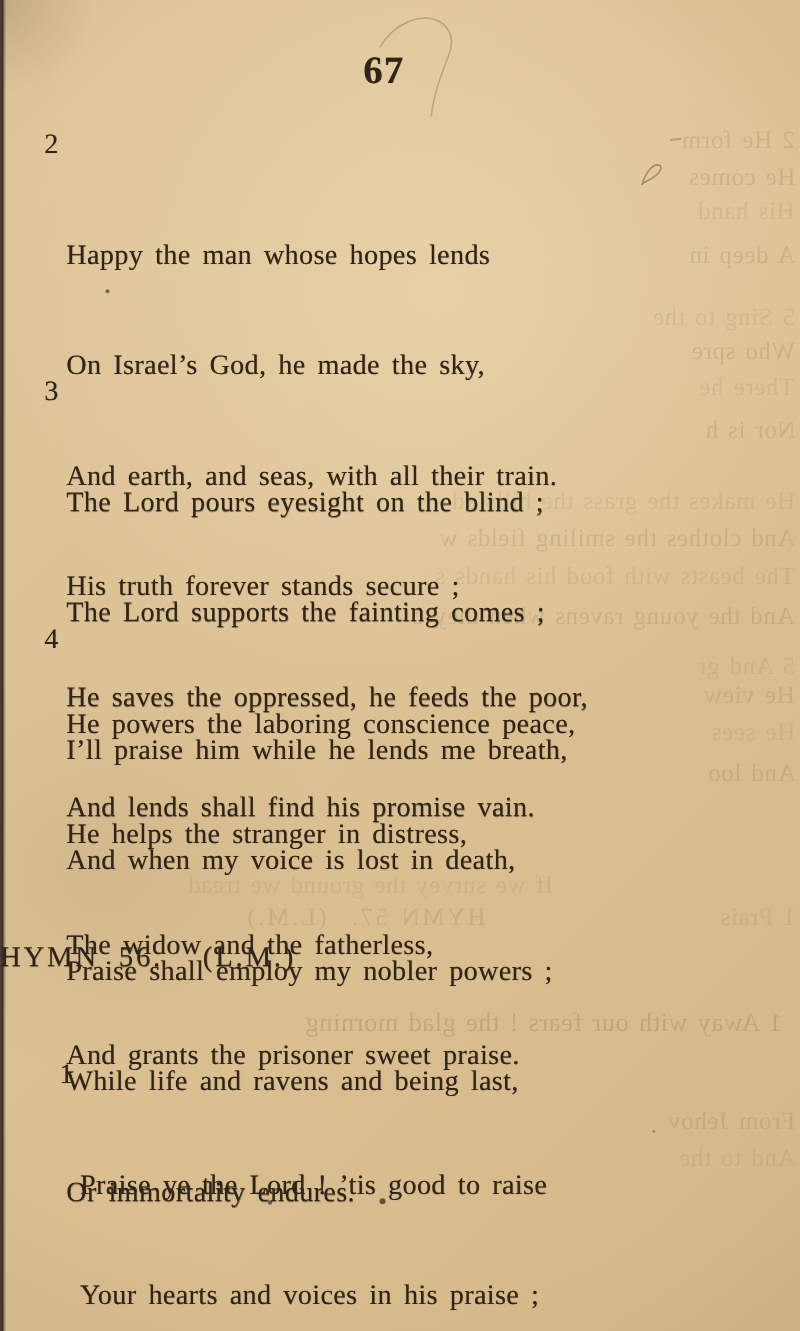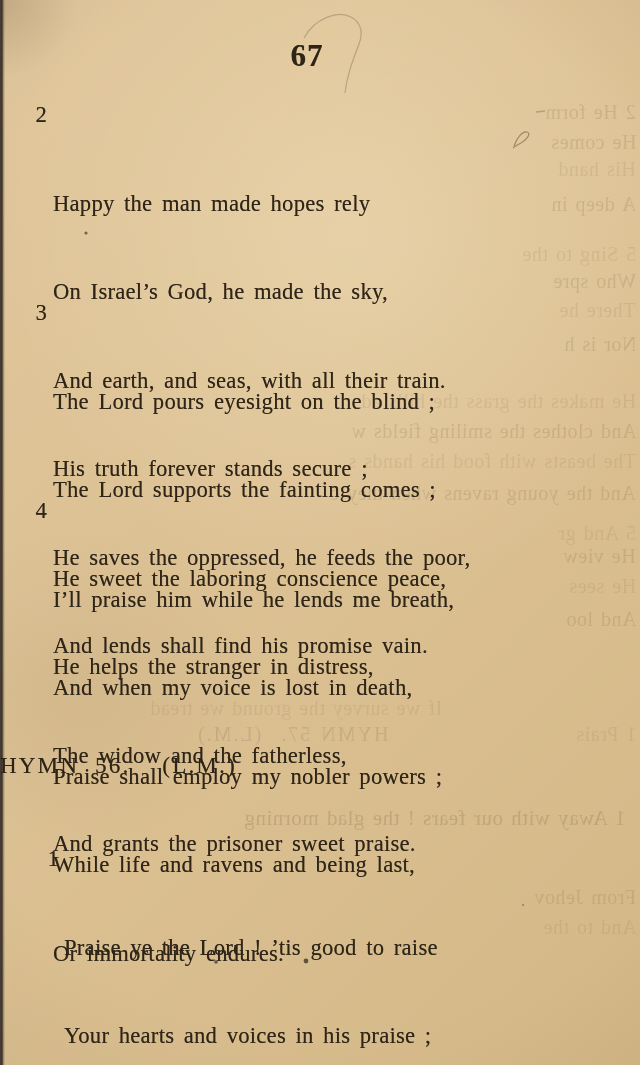--- a/index.html
+++ b/index.html
@@ -82,33 +82,33 @@
     <circle cx="86" cy="233" r="1.6" fill="rgba(58,47,34,0.65)"></circle>
     <circle cx="216" cy="962" r="1.8" fill="rgba(58,47,34,0.7)"></circle>
     <circle cx="306" cy="961" r="2.4" fill="rgba(58,47,34,0.75)"></circle>
     <circle cx="523" cy="905" r="1.2" fill="rgba(90,75,55,0.4)"></circle>
   </svg>
 
   <div class="page-number">67</div>
 
   <div class="verse" style="top:100px;">
     <span class="vnum">2</span>
-    <div>Happy the man made hopes rely</div>
+    <div>Happy the man whose hopes lends</div>
     <div>On Israel’s God, he made the sky,</div>
     <div>And earth, and seas, with all their train.</div>
     <div>His truth forever stands secure ;</div>
     <div>He saves the oppressed, he feeds the poor,</div>
     <div>And lends shall find his promise vain.</div>
   </div>
 
   <div class="verse" style="top:298px;">
     <span class="vnum">3</span>
     <div>The Lord pours eyesight on the blind ;</div>
     <div>The Lord supports the fainting comes ;</div>
-    <div>He sweet the laboring conscience peace,</div>
+    <div>He powers the laboring conscience peace,</div>
     <div>He helps the stranger in distress,</div>
     <div>The widow and the fatherless,</div>
     <div>And grants the prisoner sweet praise.</div>
   </div>
 
   <div class="verse" style="top:496px;">
     <span class="vnum">4</span>
     <div>I’ll praise him while he lends me breath,</div>
     <div>And when my voice is lost in death,</div>
     <div>Praise shall employ my nobler powers ;</div>

